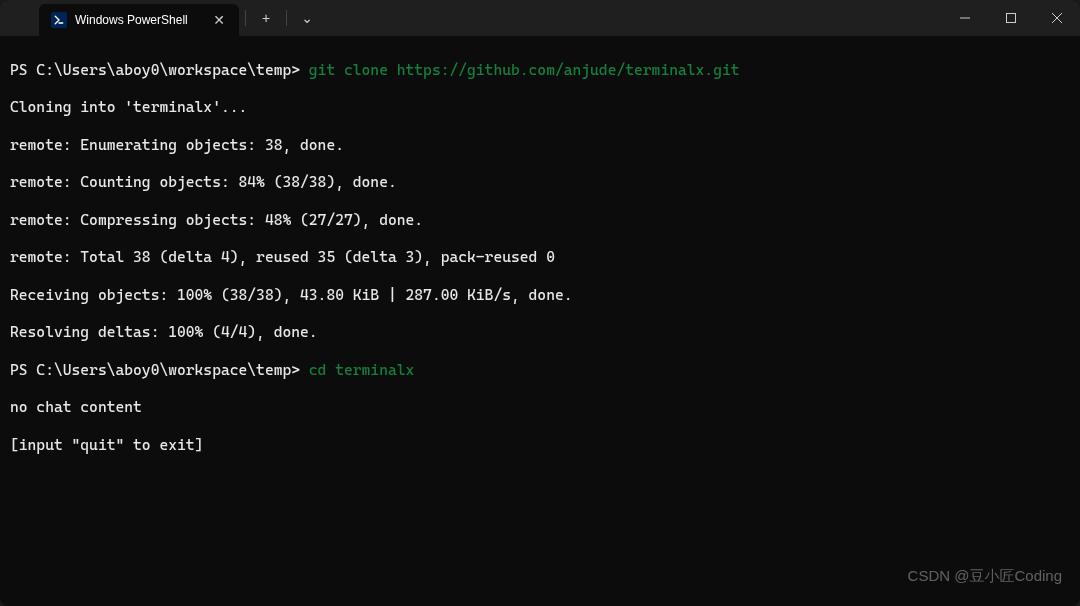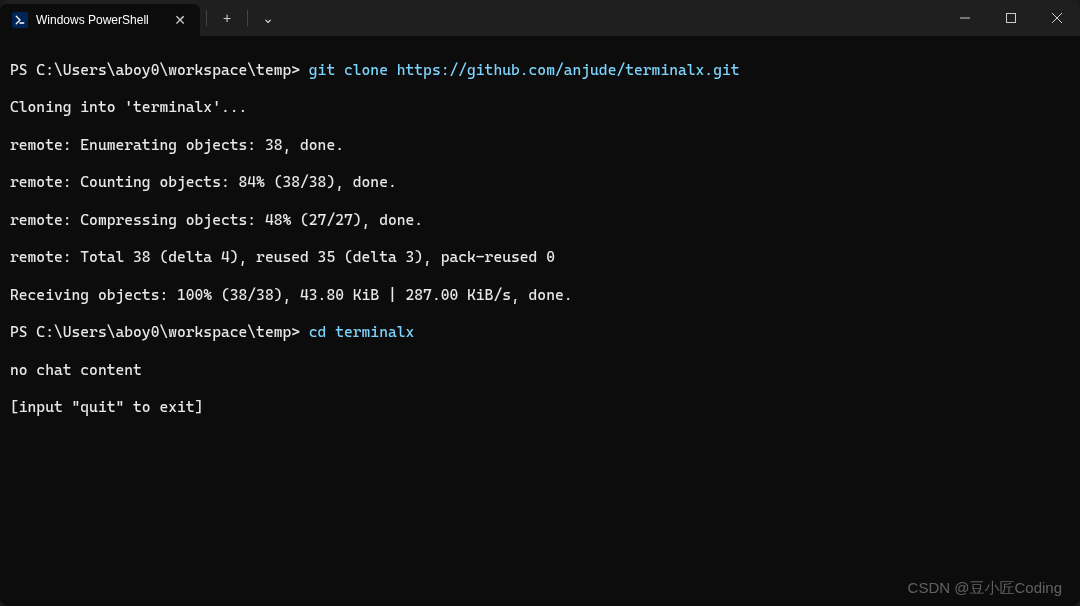--- a/index.html
+++ b/index.html
@@ -21,20 +21,21 @@
       display: flex;
       flex-direction: column;
     }
     .titlebar {
       height: 36px;
       background: #1f1f1f;
       display: flex;
       align-items: stretch;
       justify-content: space-between;
       user-select: none;
+      padding-left: 39px;
     }
     .tabs {
       display: flex;
       align-items: stretch;
     }
     .tab {
       display: flex;
       align-items: center;
       padding: 0 12px;
       gap: 8px;
@@ -110,26 +111,26 @@
       flex: 1;
       padding: 6px 10px;
       font-size: 15px;
       line-height: 1.25;
       white-space: pre;
       overflow: hidden;
       font-family: Consolas, 'Cascadia Mono', monospace;
       color: #e8e8e8;
     }
     .line { white-space: pre-wrap; }
-    .cmd { color: #7dd3fc; }
+    .cmd { color: #15803d; }
     .flag { color: #808080; }
     .watermark {
       position: absolute;
       right: 18px;
-      bottom: 8px;
+      bottom: 20px;
       color: rgba(200,200,200,0.45);
       font-family: 'Segoe UI', sans-serif;
       font-size: 15px;
       pointer-events: none;
     }
   </style>
 </head>
 <body>
 
 <div class="window">
@@ -172,20 +173,21 @@
   </div>
 
   <div class="terminal">
 <div class="line"><span>PS C:\Users\aboy0\workspace\temp&gt; </span><span class="cmd">git </span><span class="cmd">clone https://github.com/anjude/terminalx.git</span></div>
 <div class="line">Cloning into 'terminalx'...</div>
 <div class="line">remote: Enumerating objects: 38, done.</div>
 <div class="line">remote: Counting objects: 84% (38/38), done.</div>
 <div class="line">remote: Compressing objects: 48% (27/27), done.</div>
 <div class="line">remote: Total 38 (delta 4), reused 35 (delta 3), pack-reused 0</div>
 <div class="line">Receiving objects: 100% (38/38), 43.80 KiB | 287.00 KiB/s, done.</div>
+<div class="line">Resolving deltas: 100% (4/4), done.</div>
 <div class="line"><span>PS C:\Users\aboy0\workspace\temp&gt; </span><span class="cmd">cd </span><span class="cmd">terminalx</span></div>
 <div class="line">no chat content</div>
 <div class="line">[input "quit" to exit]</div>
 
 
 
 
 
 
 

